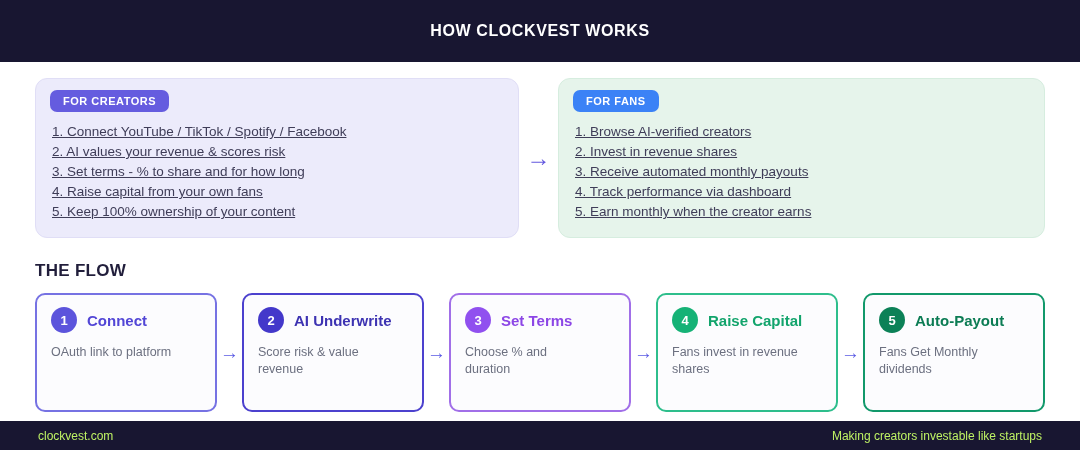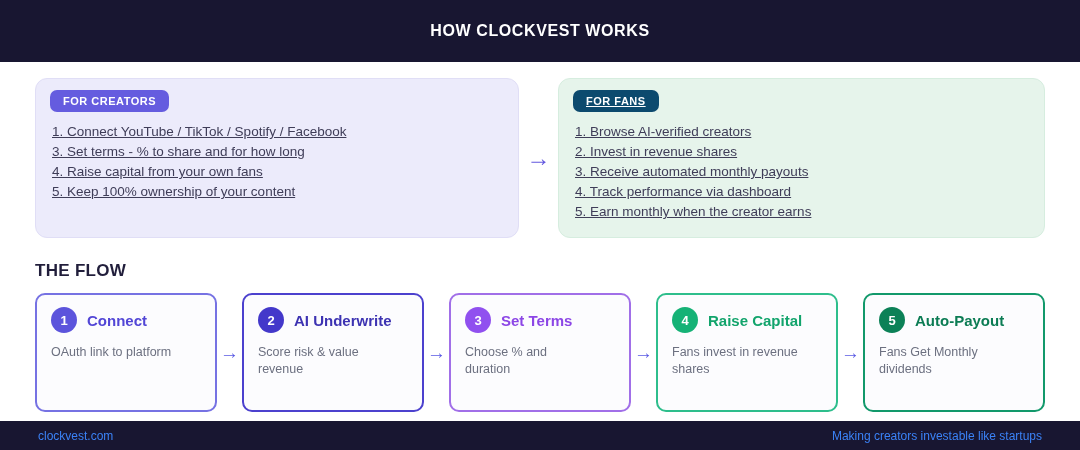--- a/index.html
+++ b/index.html
@@ -41,21 +41,21 @@
     background: #E6F4EB; border: 1px solid #D6EDDF;
   }
   .badge {
     display: inline-block;
     padding: 5px 13px;
     border-radius: 7px;
     color: #ffffff;
     font-size: 11px; font-weight: 700; letter-spacing: 0.5px;
   }
   .creators .badge { background: #655CDF; }
-  .fans .badge { background: #0c4a6e; text-decoration: underline; }
+  .fans .badge { background: #3b82f6; }
   .panel ol {
     list-style: none;
     margin: 10px 0 0 0; padding: 0 0 0 2px; text-decoration: underline;
   }
   .panel ol li {
     font-size: 13.5px; line-height: 20px; color: #3F3D58;
   }
   .panel-arrow-cell {
     width: 39px; flex: 0 0 39px;
     display: flex; align-items: center; justify-content: center;
@@ -122,37 +122,38 @@
   .step.s5 .step-num { background: #0C8157; }
   .step.s5 .step-title { color: #0C7C54; }
 
   
   .footer {
     height: 29px; flex: 0 0 29px;
     background: #181631;
     display: flex; align-items: center; justify-content: space-between;
     padding: 0 38px;
   }
-  .footer span { color: #3b82f6; font-size: 12px; }
+  .footer span { color: #bef264; font-size: 12px; }
 </style>
 </head>
 <body>
 
 <div class="header">
   <h1>HOW CLOCKVEST WORKS</h1>
 </div>
 
 <div class="main">
 
   <div class="panels-row">
 
     <div class="panel creators">
       <span class="badge">FOR CREATORS</span>
       <ol>
         <li>1. Connect YouTube / TikTok / Spotify / Facebook</li>
+        <li>2. AI values your revenue &amp; scores risk</li>
         <li>3. Set terms - % to share and for how long</li>
         <li>4. Raise capital from your own fans</li>
         <li>5. Keep 100% ownership of your content</li>
       </ol>
     </div>
 
     <div class="panel-arrow-cell">
       <span class="arrow">→</span>
     </div>
 

